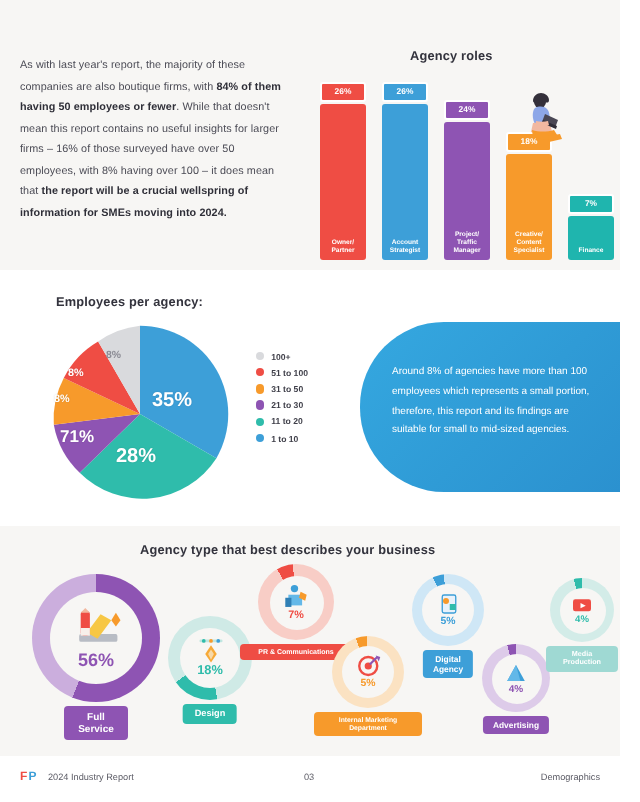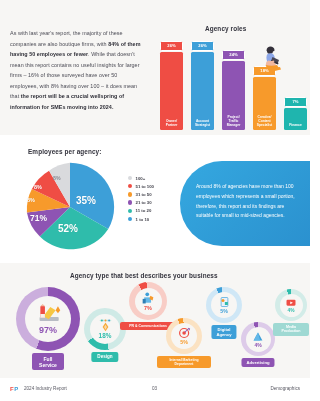--- a/index.html
+++ b/index.html
@@ -165,21 +165,21 @@
 
         <path d="M50 50 L18.6 80.6 A46 46 0 0 1 5.1 55.6 Z" fill="#8e54b3"></path>
 
         <path d="M50 50 L5.1 55.6 A46 46 0 0 1 10.3 31.2 Z" fill="#f79a2b"></path>
 
         <path d="M50 50 L10.3 31.2 A46 46 0 0 1 28.2 12.2 Z" fill="#ef4d44"></path>
 
         <path d="M50 50 L28.2 12.2 A46 46 0 0 1 50 4 Z" fill="#d9dadd"></path>
       </svg>
       <span class="pie-label" style="left:58px;top:36px;font-size:10px;">35%</span>
-      <span class="pie-label" style="left:40px;top:64px;font-size:10px;">52%</span>
+      <span class="pie-label" style="left:40px;top:64px;font-size:10px;">28%</span>
       <span class="pie-label" style="left:12px;top:54px;font-size:8.5px;">71%</span>
       <span class="pie-label" style="left:9px;top:38px;font-size:5.4px;">8%</span>
       <span class="pie-label" style="left:16px;top:25px;font-size:5.4px;">8%</span>
       <span class="pie-label" style="left:35px;top:16px;font-size:5.2px;color:#8c8c95;text-shadow:none;">8%</span>
     </div>
 
     <div class="legend">
       <div class="legend-row">
         <span class="legend-dot" style="background:#d9dadd;"></span>
         <span class="legend-text">100+</span>
@@ -218,21 +218,21 @@
       <div class="ring" style="width:64px;height:64px;background:conic-gradient(#8e54b3 0% 56%, #cbaedd 56% 100%);">
         <div class="hole" style="left:9px;top:9px;width:46px;height:46px;">
           <svg class="glyph" width="26" height="20" viewBox="0 0 34 26">
             <rect x="6" y="17" width="25" height="5" rx="1.2" fill="#b8bcc4"></rect>
             <path d="M20 4l7 4-9 12-7-4z" fill="#f7c744"></path>
             <path d="M27 8l3-5 3 5-3 4z" fill="#f79a2b"></path>
             <rect x="7" y="2" width="6" height="16" rx="2" fill="#ef4d44"></rect>
             <rect x="7" y="13" width="6" height="5" fill="#f7f0ea"></rect>
             <path d="M10 0l3 3H7z" fill="#f2b8a0"></path>
           </svg>
-          <span class="pct" style="font-size:9px;color:#8e54b3;margin-top:1px;">97%</span>
+          <span class="pct" style="font-size:9px;color:#8e54b3;margin-top:1px;">56%</span>
         </div>
       </div>
       <div class="pill" style="top:66px;background:#8e54b3;font-size:5px;padding:2.5px 7px;">Full Service</div>
     </div>
 
     <div class="donut" style="left:84px;top:45px;width:42px;height:42px;">
       <div class="ring" style="width:42px;height:42px;background:conic-gradient(from 170deg,#2fbcab 0% 18%, #cfeae6 18% 100%);">
         <div class="hole" style="left:6px;top:6px;width:30px;height:30px;">
           <svg class="glyph" width="15" height="13" viewBox="0 0 20 18">
             <rect x="2" y="1" width="16" height="2" rx="1" fill="#bfe6e0"></rect>

